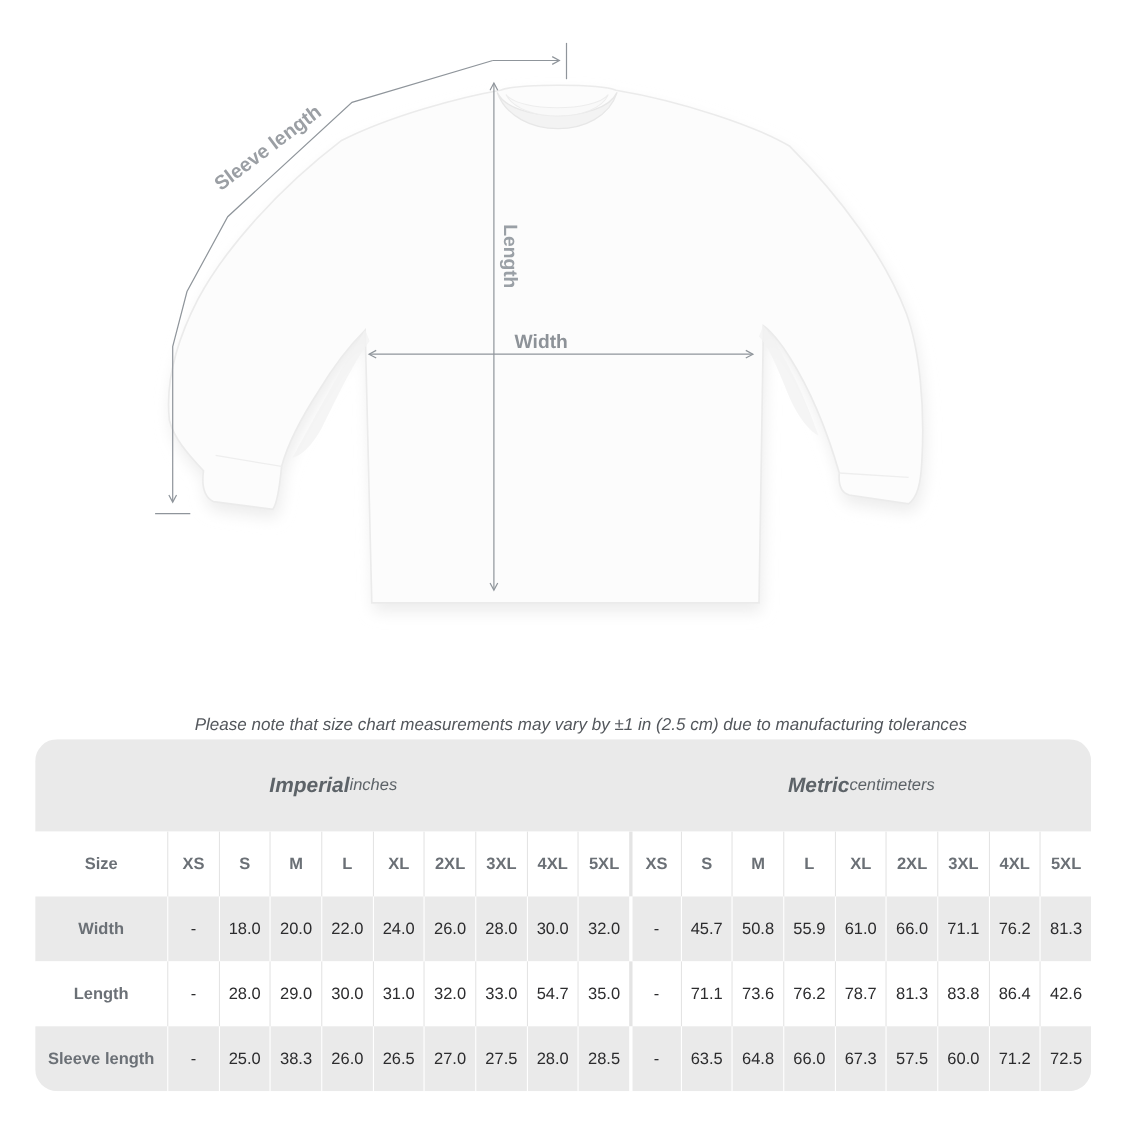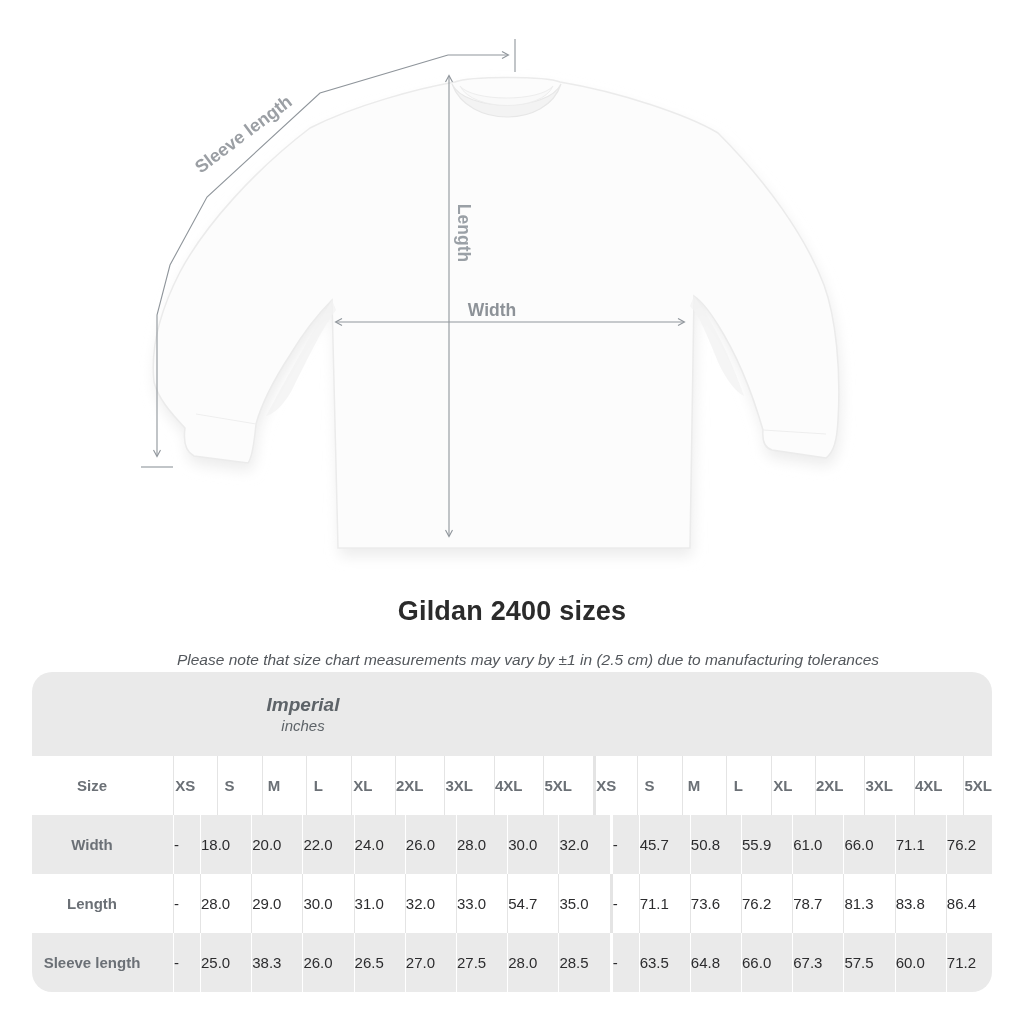--- a/index.html
+++ b/index.html
@@ -15,28 +15,28 @@
   }
   .page-subtitle {
     position:absolute; left:0; top:635px; width:1024px; margin:16px;
     text-align:center; font-style:italic; font-size:15.5px; color:#53575c;
   }
   .table-card {
     position:absolute; left:32px; top:672px; width:960px; height:320px;
     border-radius:20px; overflow:hidden; background:#ffffff;
   }
   .unit-band { display:flex; height:84px; background:#eaeaea; }
-  .unit-group { display:flex; flex-direction:column; align-items:center; justify-content:center; }
+  .unit-group { display:flex; flex-direction:row; align-items:center; justify-content:center; }
   .unit-group.imperial { width:542px; }
   .unit-group.metric { flex:1; }
   .unit-label { font-weight:bold; font-style:italic; font-size:19px; color:#5d6368; line-height:23px; }
   .unit-sublabel { font-style:italic; font-size:15px; color:#5d6368; line-height:20px; }
   .trow {
     display:grid; grid-template-columns:120px repeat(18, 1fr);
-    height:59px; align-items:stretch;gap:21px;
+    height:59px; align-items:stretch;
   }
   .row-white { background:#ffffff; }
   .row-gray  { background:#eaeaea; }
   .cell {
     display:flex; align-items:center; justify-content:center;
     font-size:15px; color:#2c2c2e; border-left:1px solid #e4e4e4;
   }
   .cell:first-child { border-left:none; }
   .row-gray .cell { border-left-color:#ffffff; }
   .cell.boundary { border-left-width:3px; }
@@ -89,28 +89,31 @@
       <path d="M141,467 L173,467"></path>
       <path d="M449,76 L449,536" marker-start="url(#arwS)" marker-end="url(#arwE)"></path>
       <path d="M336,322 L684,322" marker-start="url(#arwS)" marker-end="url(#arwE)"></path>
     </g>
 
     <text x="247" y="139" transform="rotate(-37 247,139)" text-anchor="middle" font-size="18" font-weight="bold" fill="#9b9fa4">Sleeve length</text>
     <text x="464" y="239" transform="rotate(90 464,233)" text-anchor="middle" font-size="17.5" font-weight="bold" fill="#9aa0a6">Length</text>
     <text x="492" y="316" text-anchor="middle" font-size="17.5" font-weight="bold" fill="#8d9298">Width</text>
   </svg>
 
-  <h1 class="page-title">Gildan 2400 sizes</h1>
   <p class="page-subtitle">Please note that size chart measurements may vary by ±1 in (2.5 cm) due to manufacturing tolerances</p>
 
   <div class="table-card">
     <div class="unit-band">
       <div class="unit-group imperial">
         <span class="unit-label">Imperial</span>
         <span class="unit-sublabel">inches</span>
+      </div>
+      <div class="unit-group metric">
+        <span class="unit-label">Metric</span>
+        <span class="unit-sublabel">centimeters</span>
       </div>
     </div>
     <div id="table-rows">
         <div class="trow row-white">
           <div class="cell label-cell">Size</div>
           <div class="cell head-cell">XS</div>
           <div class="cell head-cell">S</div>
           <div class="cell head-cell">M</div>
           <div class="cell head-cell">L</div>
           <div class="cell head-cell">XL</div>

